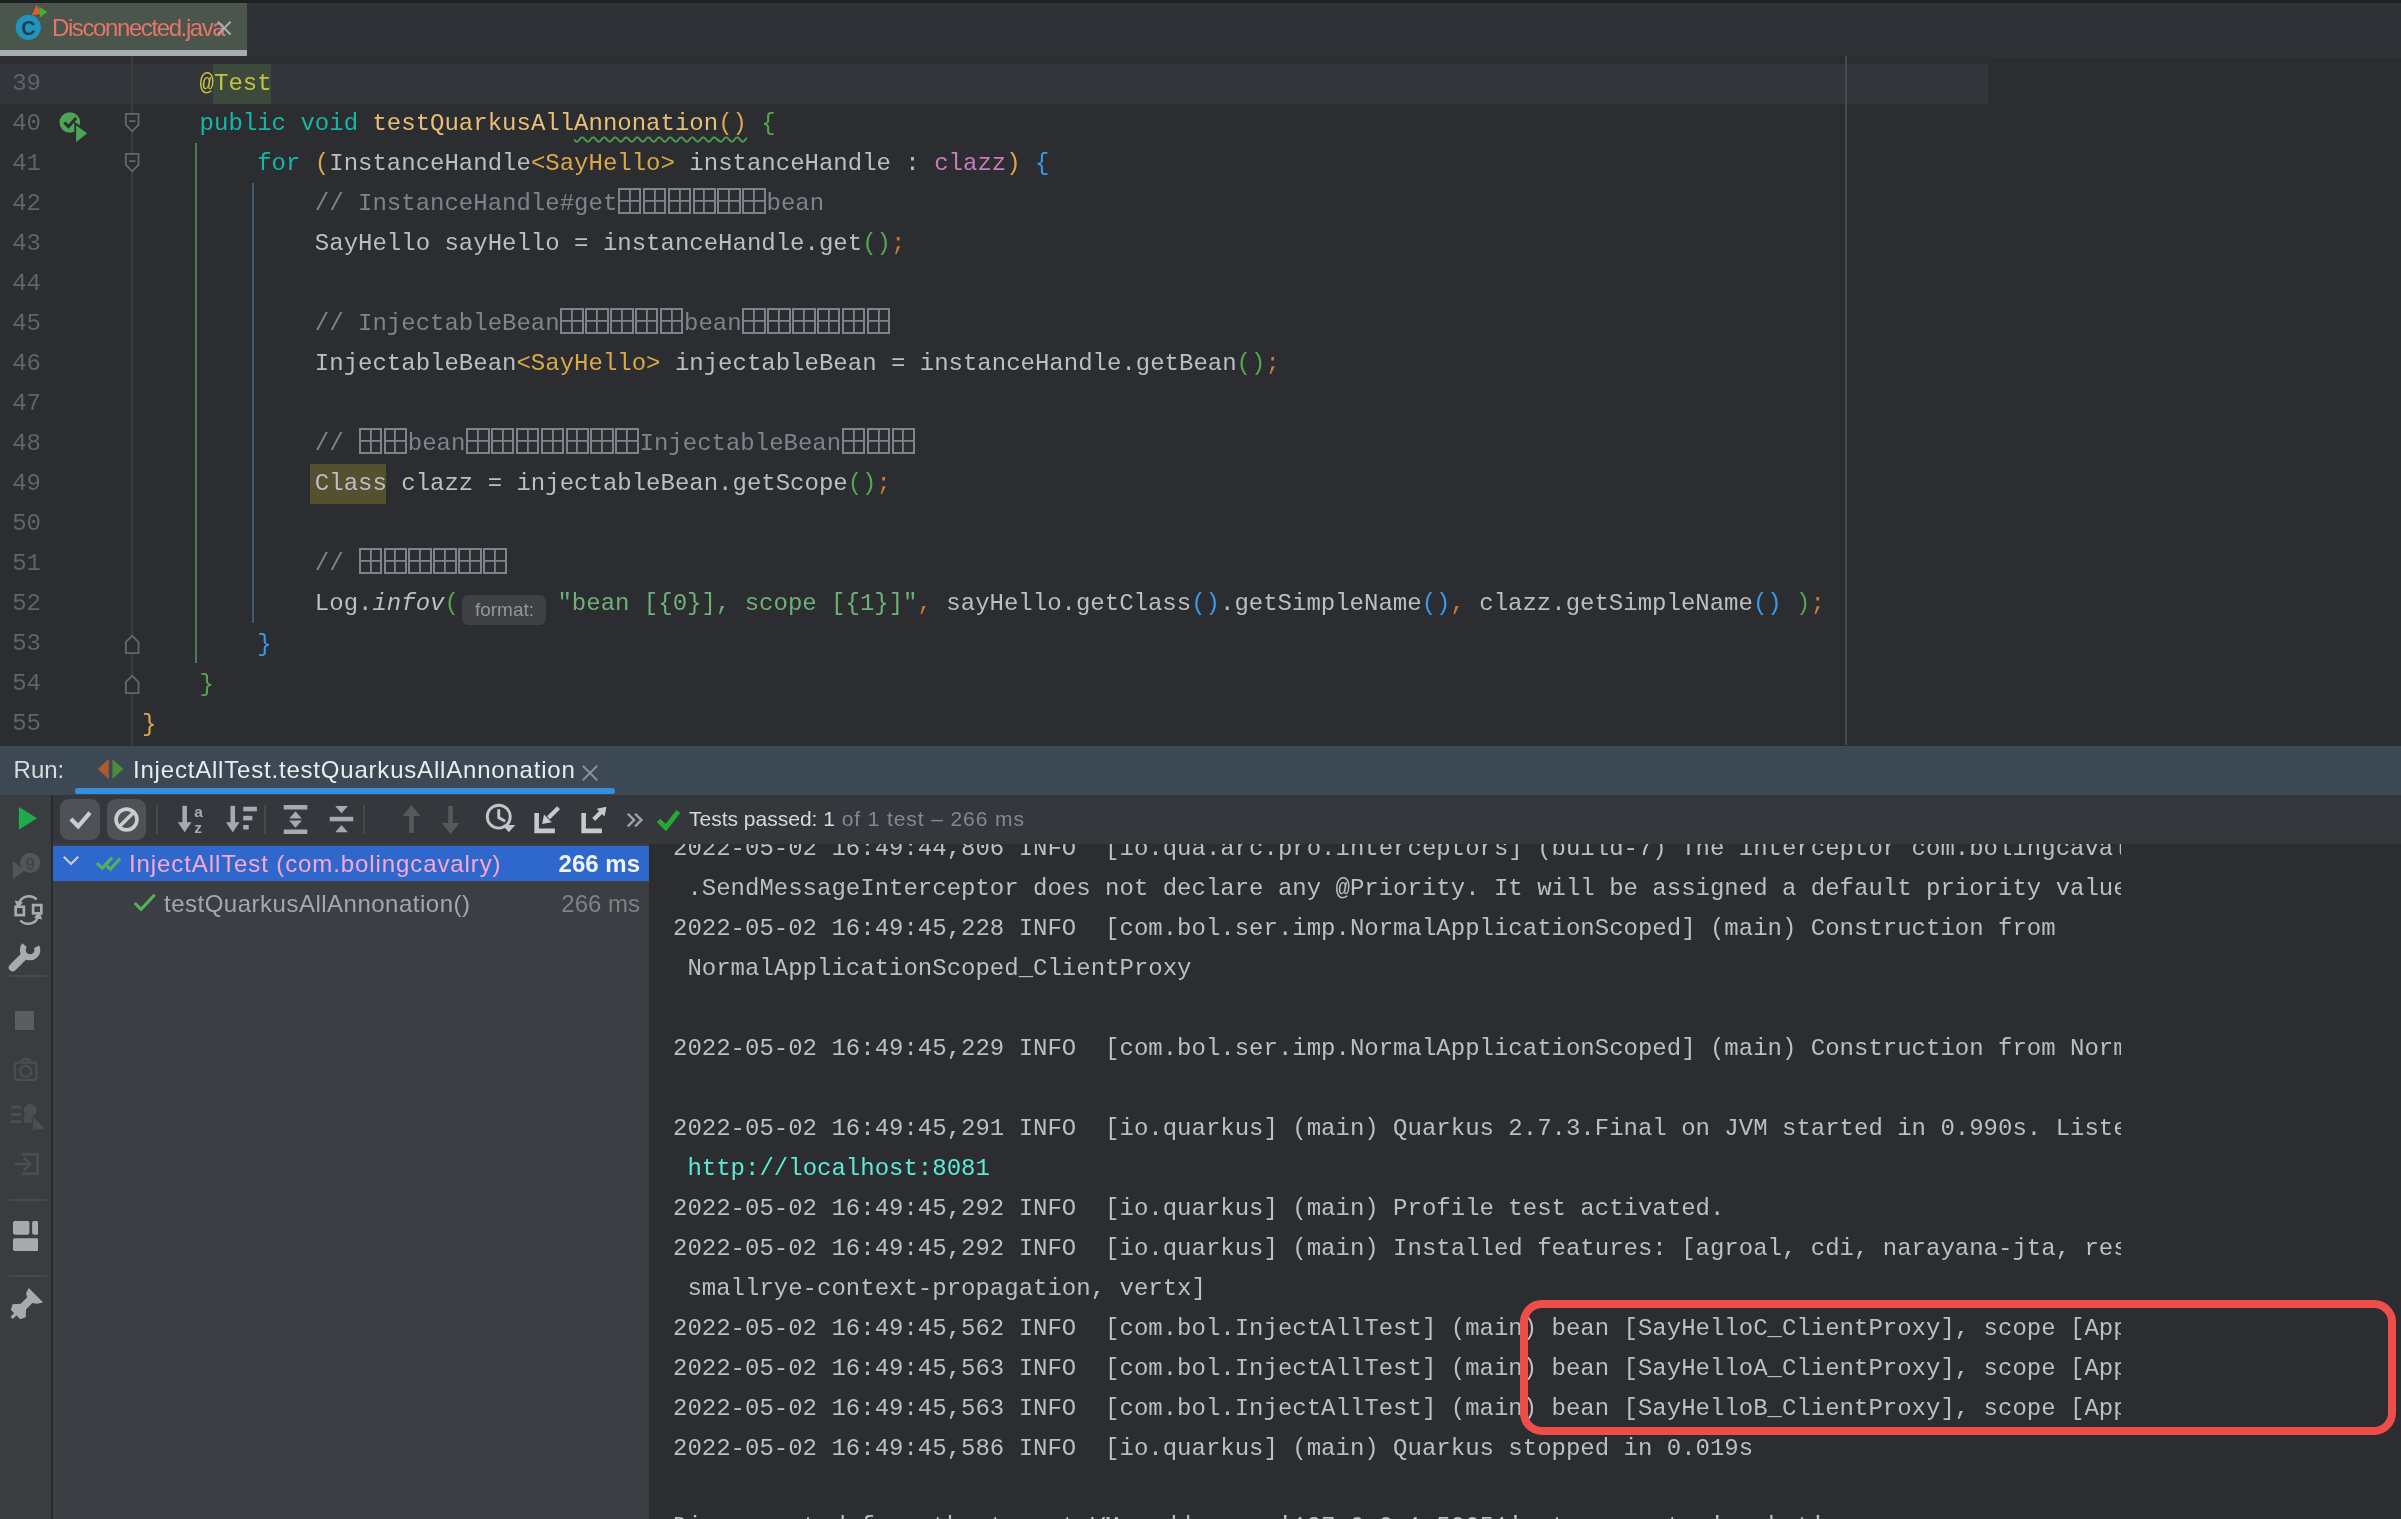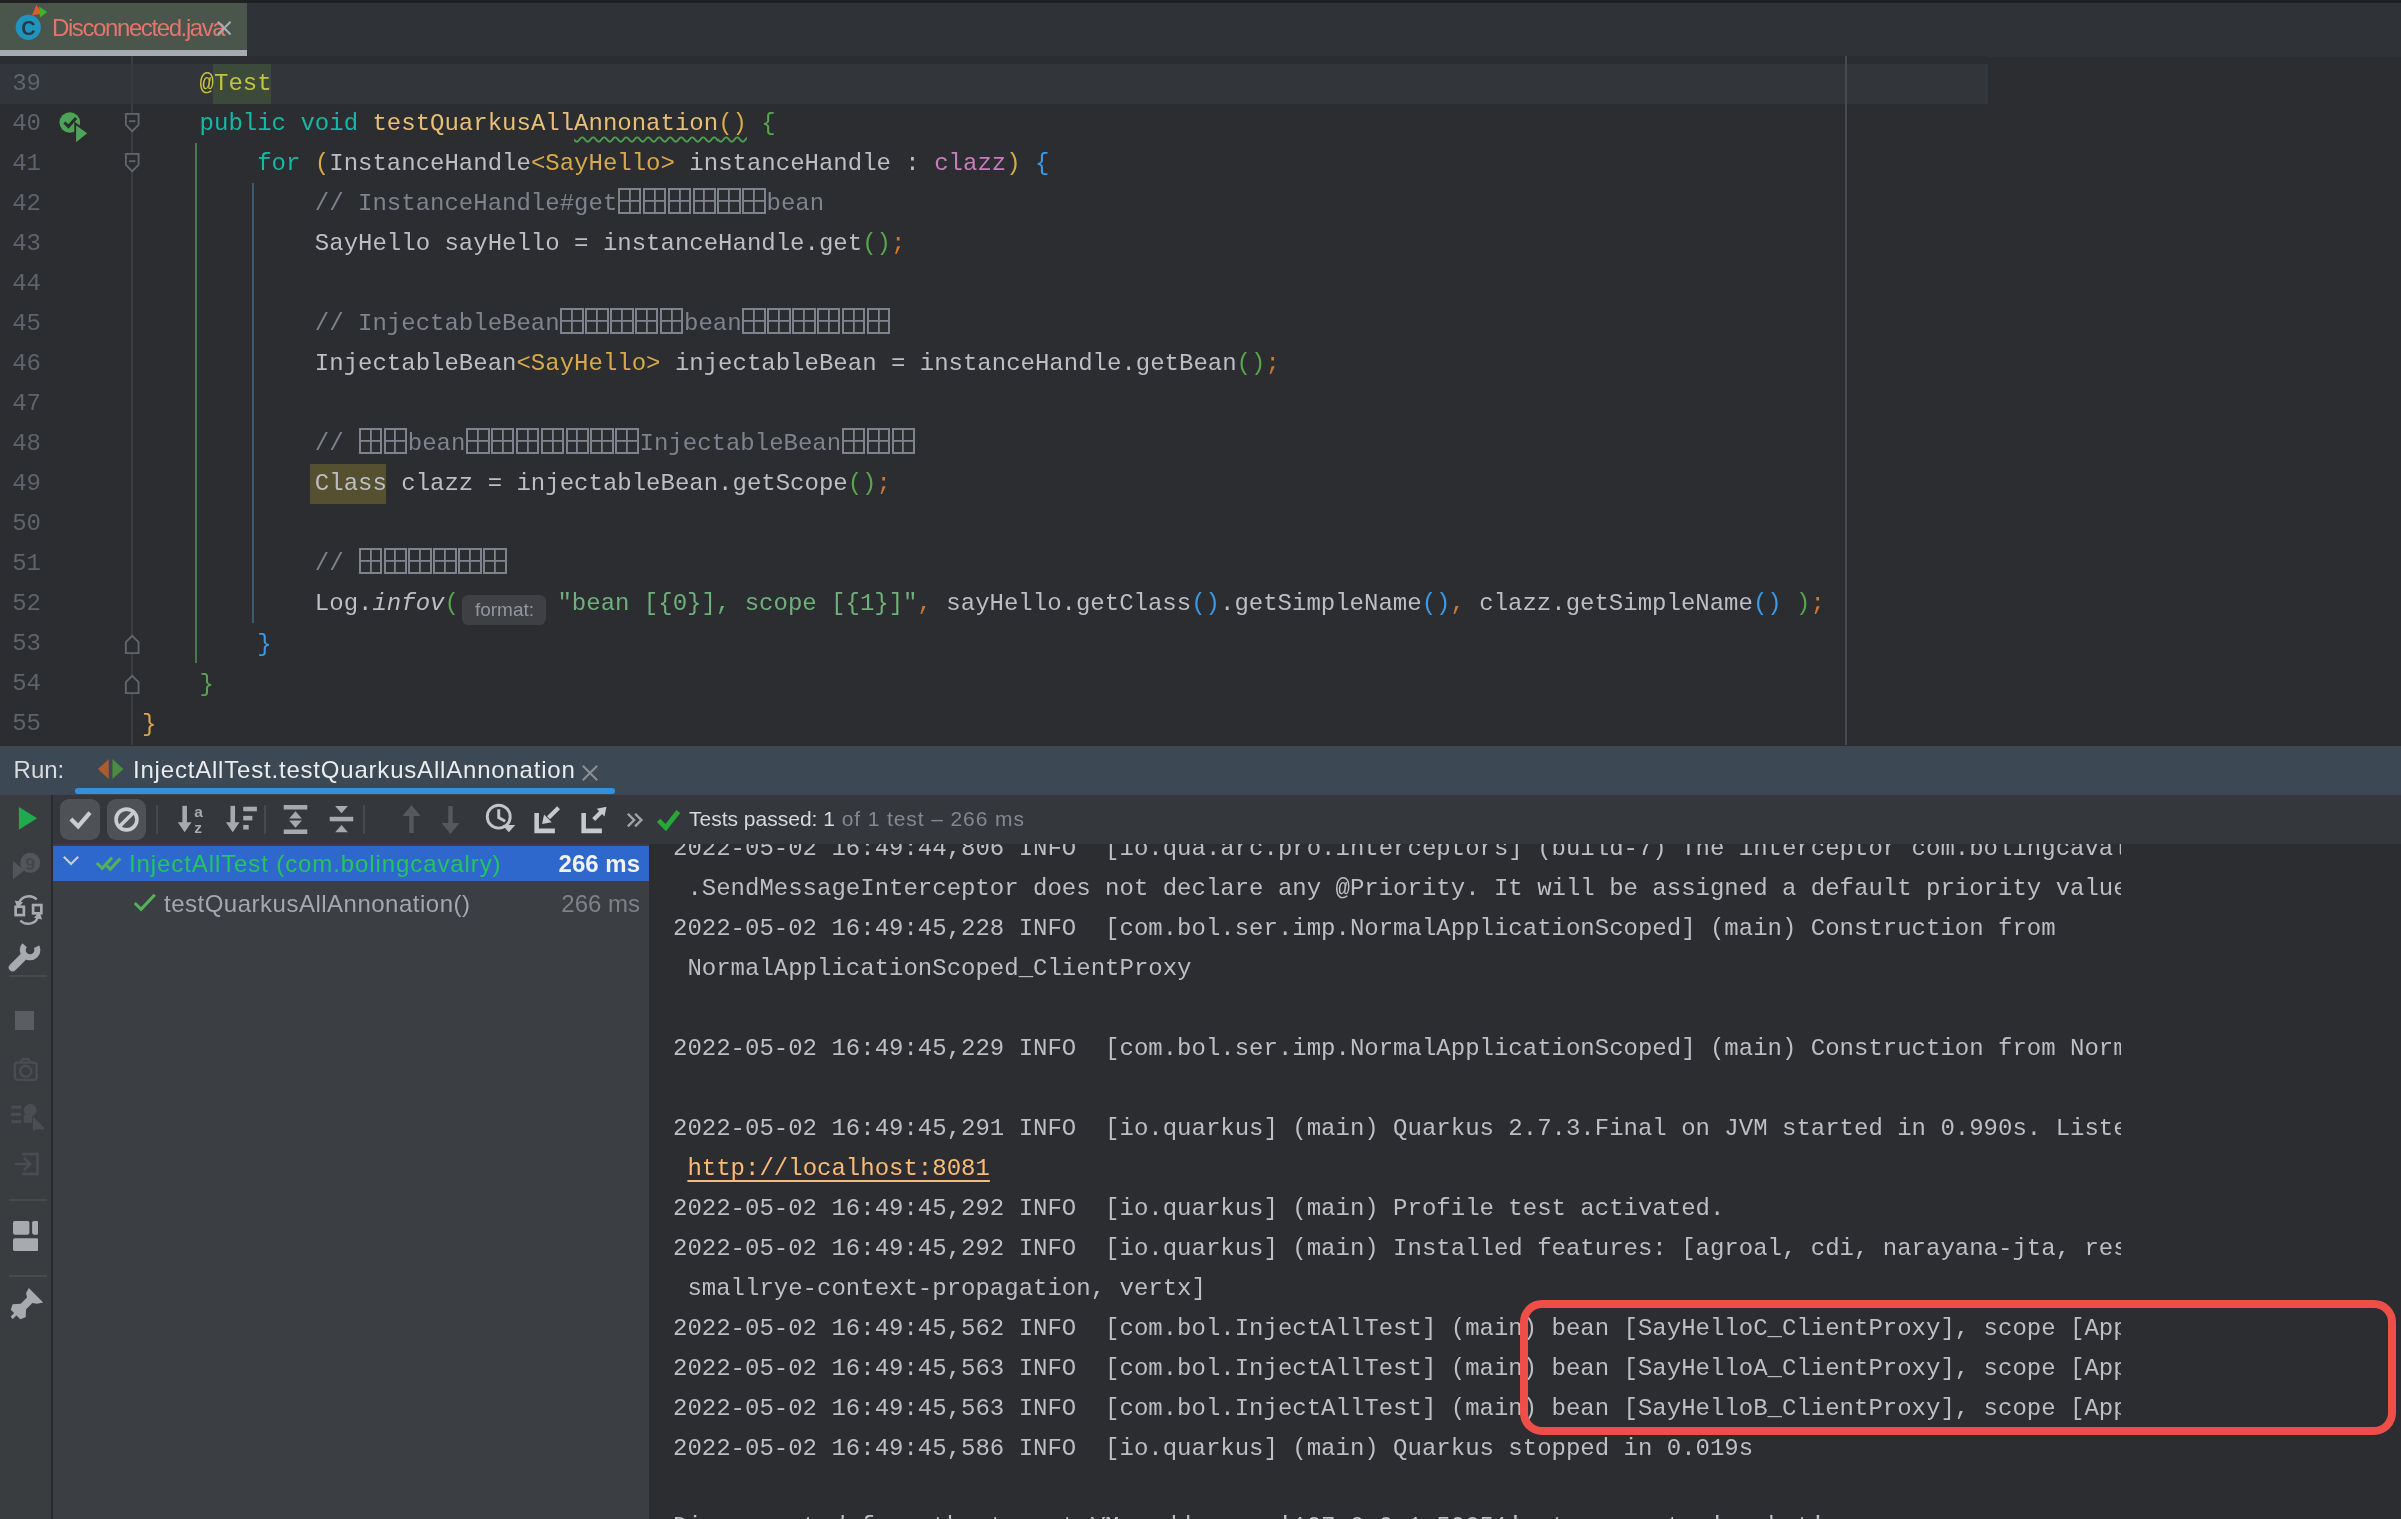--- a/index.html
+++ b/index.html
@@ -210,21 +210,21 @@
   <div class="abs" style="left:51px;top:0;width:1.8px;height:675px;background:#282A2D"></div>
 
   <div class="abs" style="left:53px;top:1.8px;width:596px;height:35px;background:#2F68CC"></div>
   <svg class="abs" style="left:62px;top:10px" width="18" height="14.6" viewBox="0 0 20 16">
       <path d="M2,3 l8,8 l8,-8" stroke="#C8CCD1" stroke-width="2.5" fill="none"></path>
     </svg>
   <svg class="abs" style="left:95px;top:7.3px" width="27" height="24" fill="none" stroke="#53B25A" stroke-width="3.4" viewBox="0 0 30 26">
     <path d="M2,13 l6,6 L19,7"></path>
       <path d="M13,16 l4,4 L28,8"></path>
   </svg>
-  <div class="abs" style="left:129px;top:6.4px;font-size:24px;letter-spacing:0.9px;color:#22c55e">InjectAllTest (com.bolingcavalry)</div>
+  <div class="abs" style="left:129px;top:6.4px;font-size:24px;letter-spacing:0.9px;color:#f9a8d4">InjectAllTest (com.bolingcavalry)</div>
   <div class="abs" style="left:435px;top:6.4px;width:205px;text-align:right;font-size:24px;font-weight:bold;color:#F0F2F4">266 ms</div>
 
   <svg class="abs" style="left:132px;top:47px" width="25.5" height="24" viewBox="0 0 28 26">
       <path d="M3,13 l7,7 L25,4" stroke="#53B25A" stroke-width="3.4" fill="none"></path>
     </svg>
   <div class="abs" style="left:164px;top:46px;font-size:24px;letter-spacing:0.5px;color:#A4A8AE">testQuarkusAllAnnonation()</div>
   <div class="abs" style="left:435px;top:46px;width:205px;text-align:right;font-size:24px;color:#7E8287">266 ms</div>
 
   <svg class="abs" style="left:11px;top:7.3px" width="33" height="31" viewBox="0 0 36 34">
     <circle cx="21" cy="13" r="11" fill="#52565A"></circle>
@@ -278,21 +278,21 @@
 
   <div class="abs mono" style="left:649px;top:0;width:1472px;height:675px;overflow:hidden;color:#BCBEC4">
     <div class="abs" style="left:24px;top:-15.5px;white-space:pre">2022-05-02 16:49:44,806 INFO  [io.qua.arc.pro.interceptors] (build-7) The interceptor com.bolingcavalry.interceptor.impl
  .SendMessageInterceptor does not declare any @Priority. It will be assigned a default priority value of 0.
 2022-05-02 16:49:45,228 INFO  [com.bol.ser.imp.NormalApplicationScoped] (main) Construction from
  NormalApplicationScoped_ClientProxy
 
 2022-05-02 16:49:45,229 INFO  [com.bol.ser.imp.NormalApplicationScoped] (main) Construction from NormalApplicationScoped
 
 2022-05-02 16:49:45,291 INFO  [io.quarkus] (main) Quarkus 2.7.3.Final on JVM started in 0.990s. Listening on:
- <span style="color:#fdba74;text-decoration:underline;text-underline-offset:4.5px">http://localhost:8081</span>
+ <span style="color:#5eead4;text-underline-offset:4.5px">http://localhost:8081</span>
 2022-05-02 16:49:45,292 INFO  [io.quarkus] (main) Profile test activated.
 2022-05-02 16:49:45,292 INFO  [io.quarkus] (main) Installed features: [agroal, cdi, narayana-jta, resteasy,
  smallrye-context-propagation, vertx]
 2022-05-02 16:49:45,562 INFO  [com.bol.InjectAllTest] (main) bean [SayHelloC_ClientProxy], scope [ApplicationScoped]
 2022-05-02 16:49:45,563 INFO  [com.bol.InjectAllTest] (main) bean [SayHelloA_ClientProxy], scope [ApplicationScoped]
 2022-05-02 16:49:45,563 INFO  [com.bol.InjectAllTest] (main) bean [SayHelloB_ClientProxy], scope [ApplicationScoped]
 2022-05-02 16:49:45,586 INFO  [io.quarkus] (main) Quarkus stopped in 0.019s
 
 <span style="position:relative;top:-1.8px">Disconnected from the target VM, address: '127.0.0.1:59051', transport: 'socket'</span></div>
   </div>

